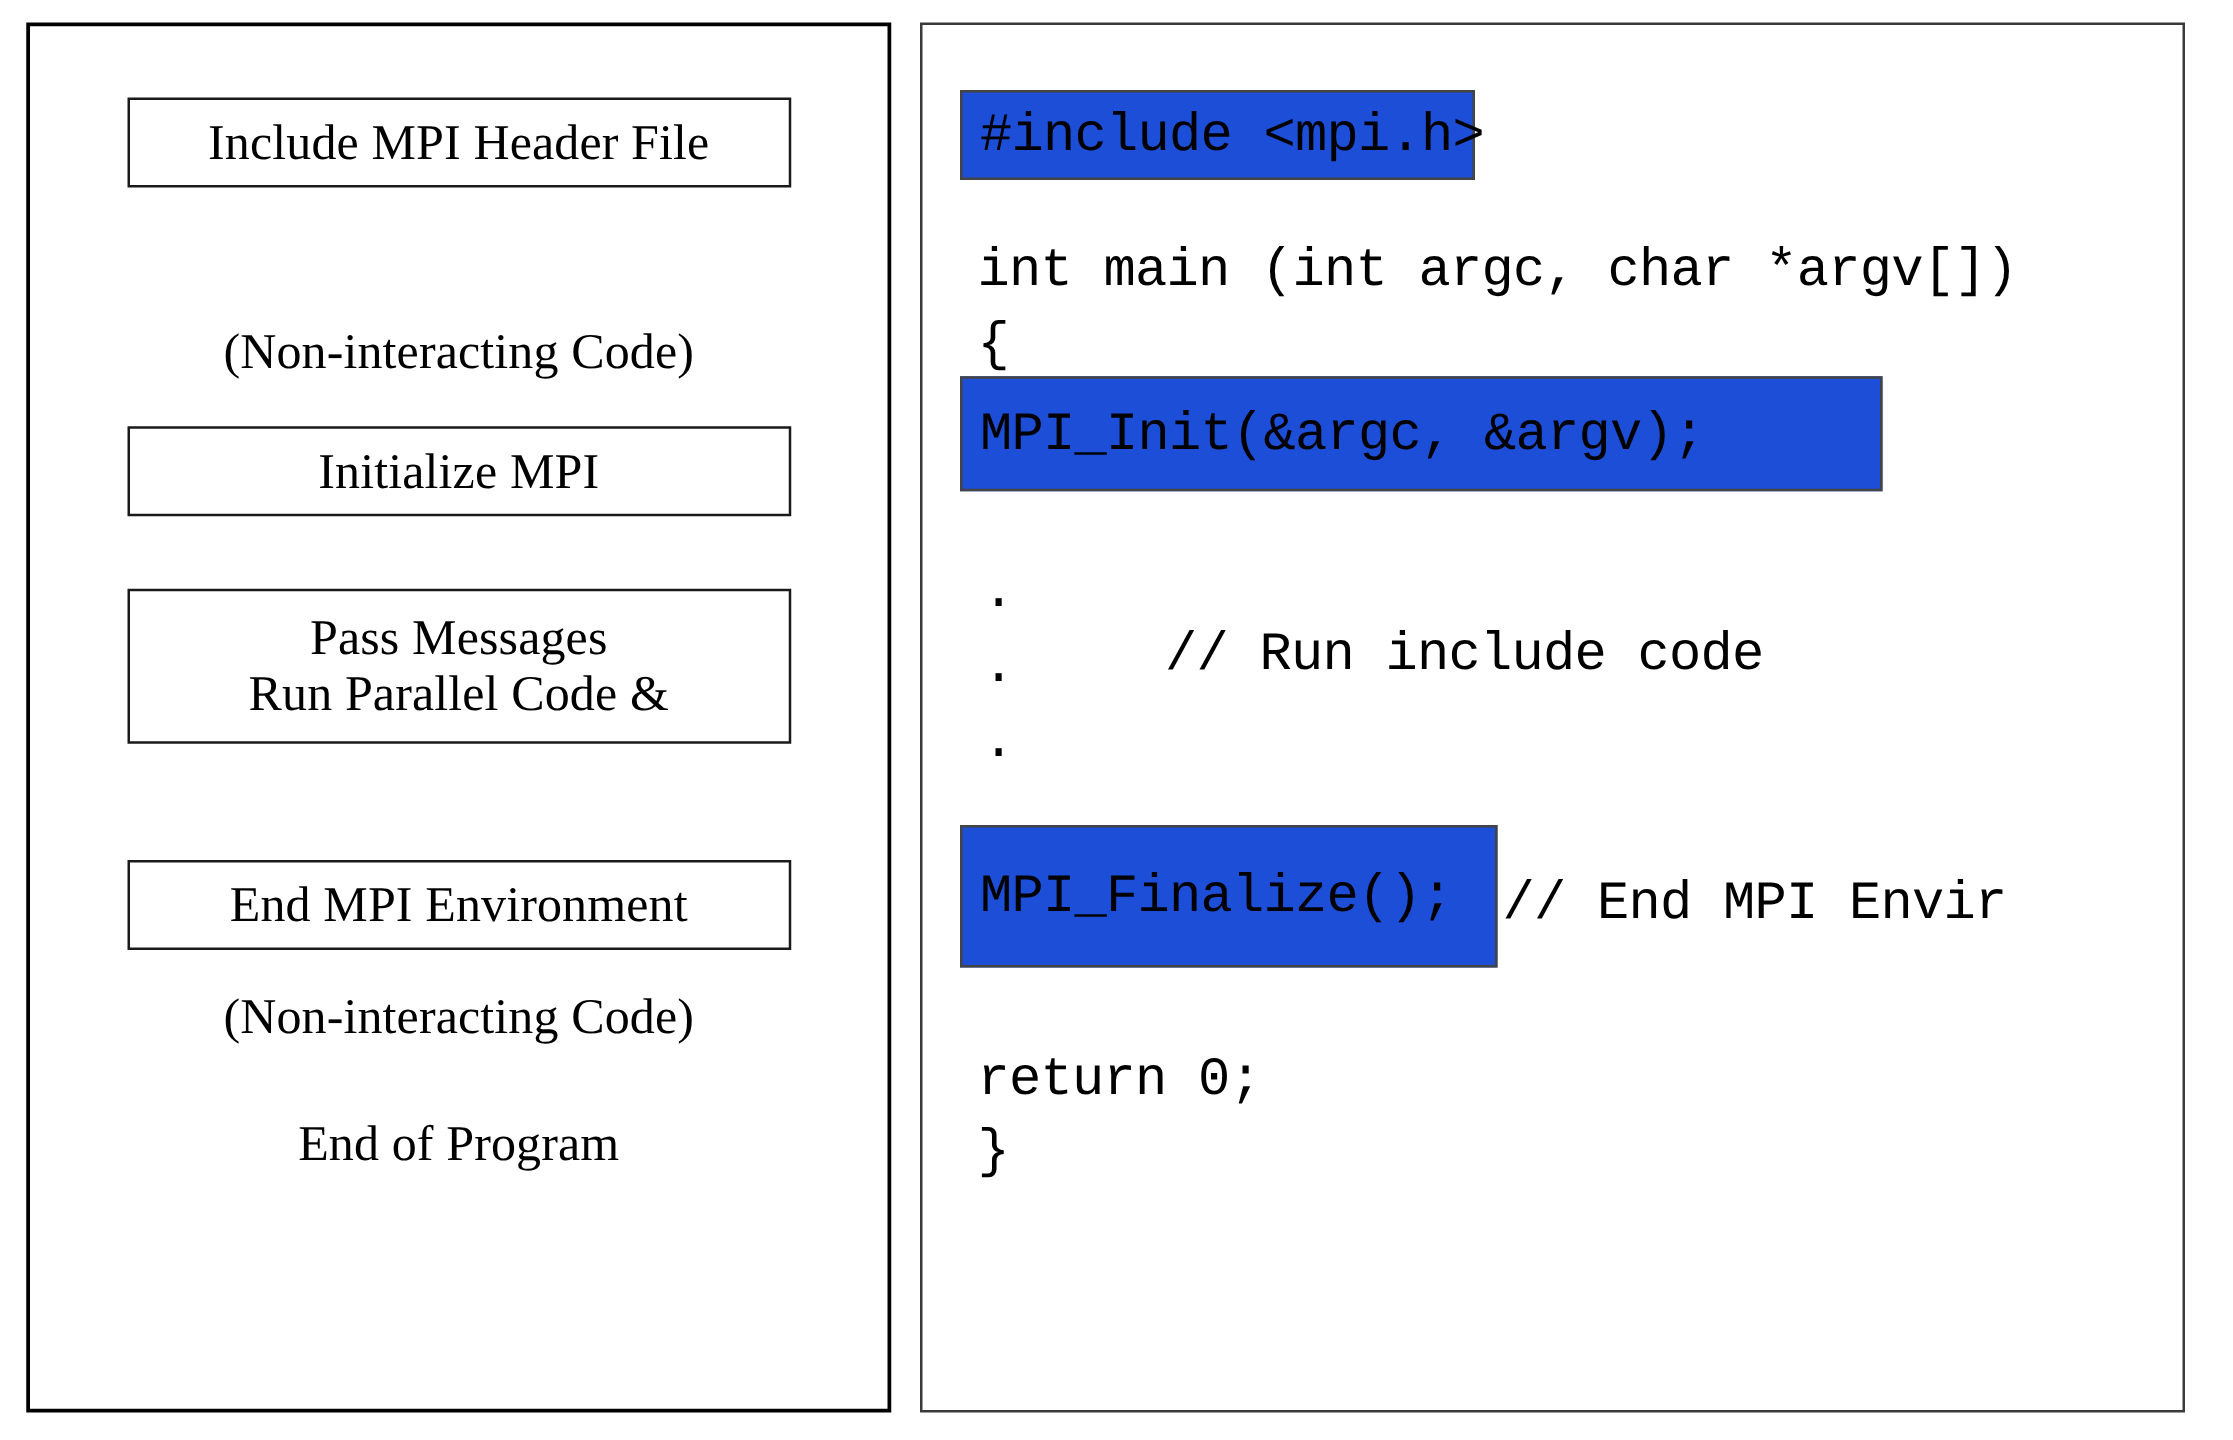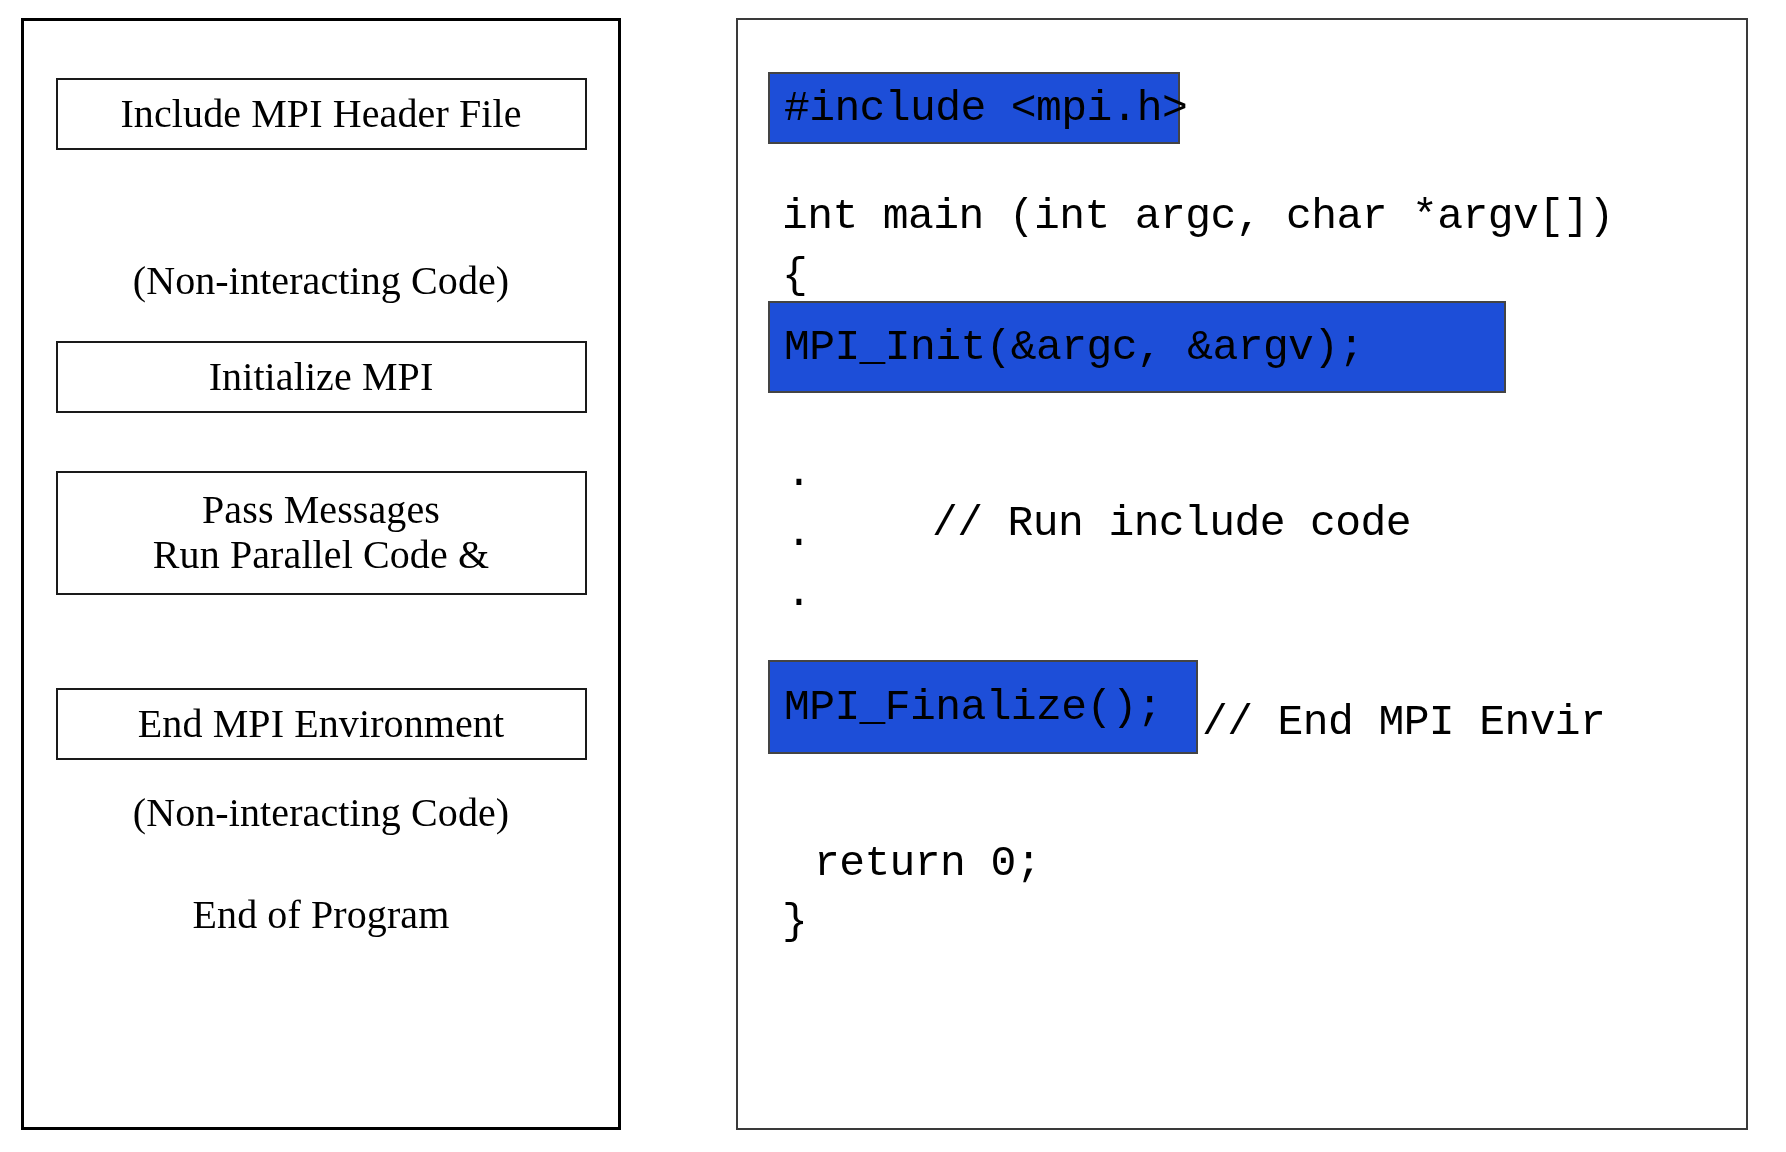--- a/index.html
+++ b/index.html
@@ -18,21 +18,21 @@
   
   .panel {
     position: absolute;
     background: #ffffff;
     border: 3px solid #000000;
     box-sizing: border-box;
   }
   #flow-panel {
     left: 21px;
     top: 18px;
-    width: 600px;
+    width: 692px;
     height: 1112px;
   }
   #code-panel {
     left: 736px;
     top: 18px;
     width: 1012px;
     height: 1112px;
     border-width: 2px;
     border-color: #3a3a3a;
     overflow: hidden;
@@ -148,21 +148,21 @@
   <div class="code-line" style="left:44px; top:175px;">int main (int argc, char *argv[])</div>
 
   <div class="code-line" style="left:44px; top:234px;">{</div>
 
   <div class="code-boxed" style="left:30px; top:281px; width:738px; height:92px;">MPI_Init(&amp;argc, &amp;argv);</div>
 
   <div class="dot-col" style="left:48px; top:424px; line-height:60px;">.<br>.<br>.</div>
 
   <div class="code-line" style="left:194px; top:482px;">// Run include code</div>
 
-  <div class="code-boxed" style="left:30px; top:640px; width:430px; height:94px;">MPI_Finalize();</div>
+  <div class="code-boxed" style="left:30px; top:640px; width:430px; height:114px;">MPI_Finalize();</div>
 
   <div class="code-line" style="left:464px; top:681px;">// End MPI Envir</div>
 
-  <div class="code-line" style="left:44px; top:822px;margin-left:32px;">return 0;</div>
+  <div class="code-line" style="left:44px; top:822px;">return 0;</div>
 
   <div class="code-line" style="left:44px; top:880px;">}</div>
 
 </div>
 
 </body></html>

